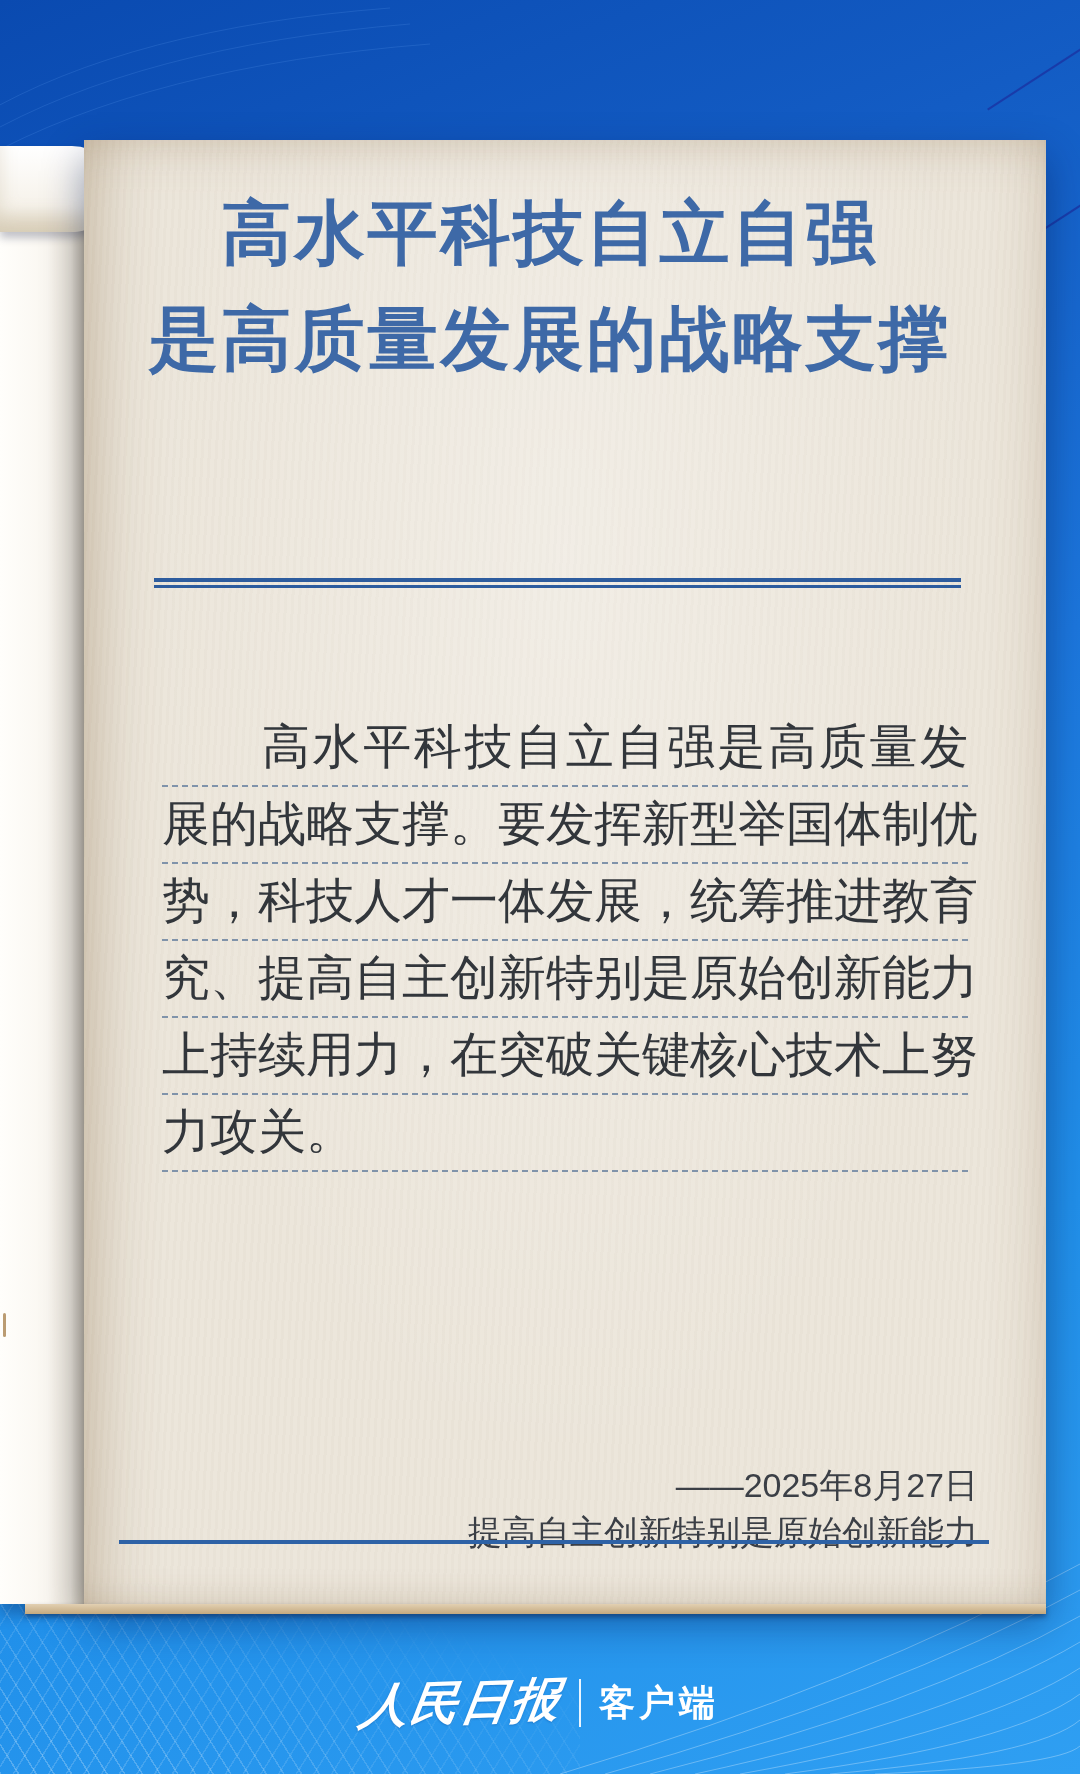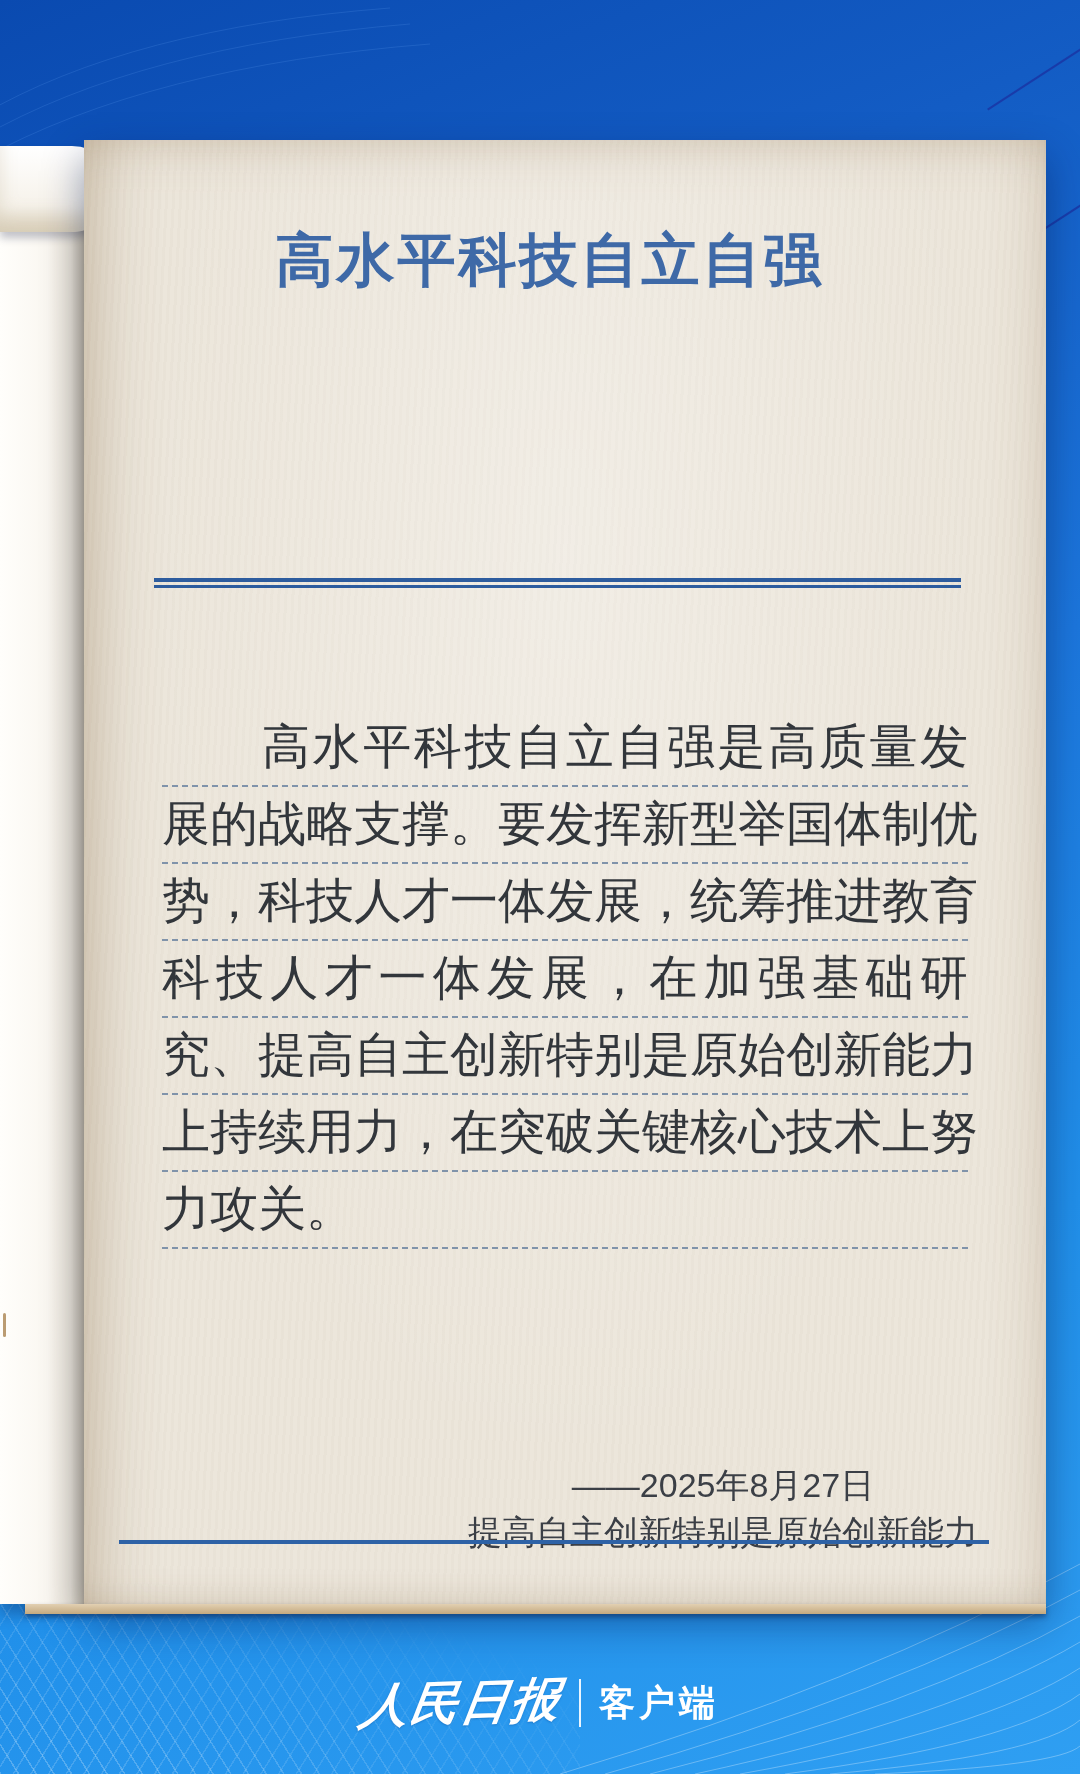--- a/index.html
+++ b/index.html
@@ -52,42 +52,42 @@
       inset 0 -30px 40px -34px rgba(130,100,60,.18);
   }
   .page-bottom-edge{
     position:absolute;left:25px;top:1604px;width:1021px;height:10px;
     background:linear-gradient(180deg,#e2d0b2 0%,#cbb априори288 100%);
     background:linear-gradient(180deg,#e2d0b2 0%,#c4a97f 100%);
     box-shadow:0 3px 5px rgba(15,25,60,.45);
   }
   
   .title{
-    position:absolute;left:84px;top:208px;width:932px;text-align:center;
+    position:absolute;left:84px;top:181px;width:932px;text-align:center;
     font-family:"Liberation Serif",serif;font-weight:900;
-    font-size:58px;line-height:106px;letter-spacing:3px;color:#3e69a7;
+    font-size:70px;line-height:106px;letter-spacing:3px;color:#3e69a7;
   }
   .title-divider{
     position:absolute;left:154px;top:578px;width:807px;height:3px;
     border-top:4px solid #2d5c9e;border-bottom:3px solid #2d5c9e;
   }
   .quote{
     position:absolute;left:162px;top:710px;width:806px;
     font-family:"DejaVu Serif",serif;font-size:48px;color:#32363b;
   }
   .quote-line{
     box-sizing:border-box;height:77px;line-height:72px;
     border-bottom:2px dashed #8093aa;
     text-align:justify;text-align-last:justify;
     white-space:nowrap;overflow:visible;
   }
   .quote-line.first{text-indent:100px;}
   .quote-line.last{text-align-last:left;}
   .attribution{
-    position:absolute;right:102px;top:1462px;text-align:center;
+    position:absolute;right:102px;top:1462px;text-align:right;
     font-size:34px;line-height:47px;font-weight:500;color:#3b3f46;
   }
   .attribution-rule{position:absolute;left:119px;top:1540px;width:870px;height:4px;background:#2e62a6;}
   
   .footer{
     position:absolute;left:0;top:1668px;width:1080px;height:70px;
     display:flex;align-items:center;justify-content:center;gap:18px;color:#ffffff;
   }
   .brand{
     font-family:"DejaVu Serif",serif;font-style:italic;font-weight:bold;
@@ -127,29 +127,29 @@
 </svg>
 
 <div class="curl-strip"></div>
 <div class="curl-cap"></div>
 <div class="page-mark"></div>
 <div class="page"></div>
 <div class="page-bottom-edge"></div>
 
 <div class="title">
   <div>高水平科技自立自强</div>
+  <div>是高质量发展的战略支撑</div>
 </div>
 
 <div class="title-divider"></div>
 
 <div class="quote">
   <div class="quote-line first">高水平科技自立自强是高质量发</div>
   <div class="quote-line">展的战略支撑。要发挥新型举国体制优</div>
   <div class="quote-line">势，科技人才一体发展，统筹推进教育</div>
-  <div class="quote-line">科技人才一体发展，在加强基础研</div>
   <div class="quote-line">究、提高自主创新特别是原始创新能力</div>
   <div class="quote-line">上持续用力，在突破关键核心技术上努</div>
   <div class="quote-line last">力攻关。</div>
 </div>
 
 <div class="attribution">
   <div>——2025年8月27日</div>
   <div>提高自主创新特别是原始创新能力</div>
 </div>
 <div class="attribution-rule"></div>

